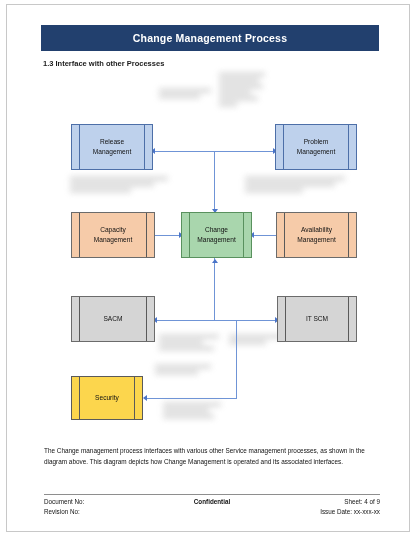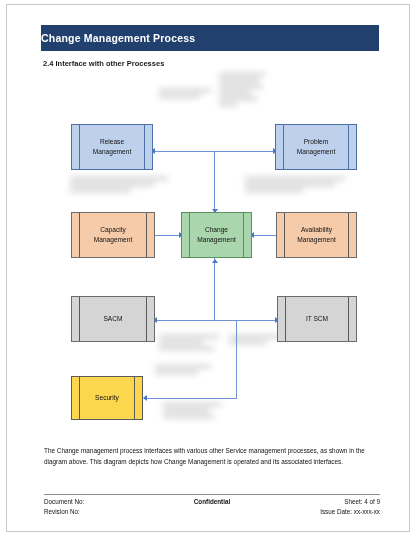--- a/index.html
+++ b/index.html
@@ -32,21 +32,21 @@
     left: 34px;
     top: 20px;
     width: 338px;
     height: 26px;
     background: #22406e;
     color: #ffffff;
     font-size: 10.5px;
     font-weight: bold;
     display: flex;
     align-items: center;
-    justify-content: flex-start;
+    justify-content: center;
     letter-spacing: 0.2px;
   }
 
   .section-heading {
     position: absolute;
     left: 36px;
     top: 54px;
     font-size: 7.5px;
     font-weight: bold;
     color: #1a1a1a;
@@ -191,21 +191,21 @@
 </style>
 </head>
 <body>
 
 <div id="page">
 
   <div class="header-bar">
     <span>Change Management Process</span>
   </div>
 
-  <div class="section-heading">2.4 Interface with other Processes</div>
+  <div class="section-heading">1.3 Interface with other Processes</div>
 
   <div id="diagram">
 
     <div class="blur" style="left:152px; top:84px; width:52px;">
       <div class="ln" style="width:100%"></div>
         <div class="ln" style="width:78%"></div>
     </div>
     <div class="blur" style="left:212px; top:68px; width:46px;">
       <div class="ln" style="width:100%"></div>
         <div class="ln" style="width:88%"></div>

